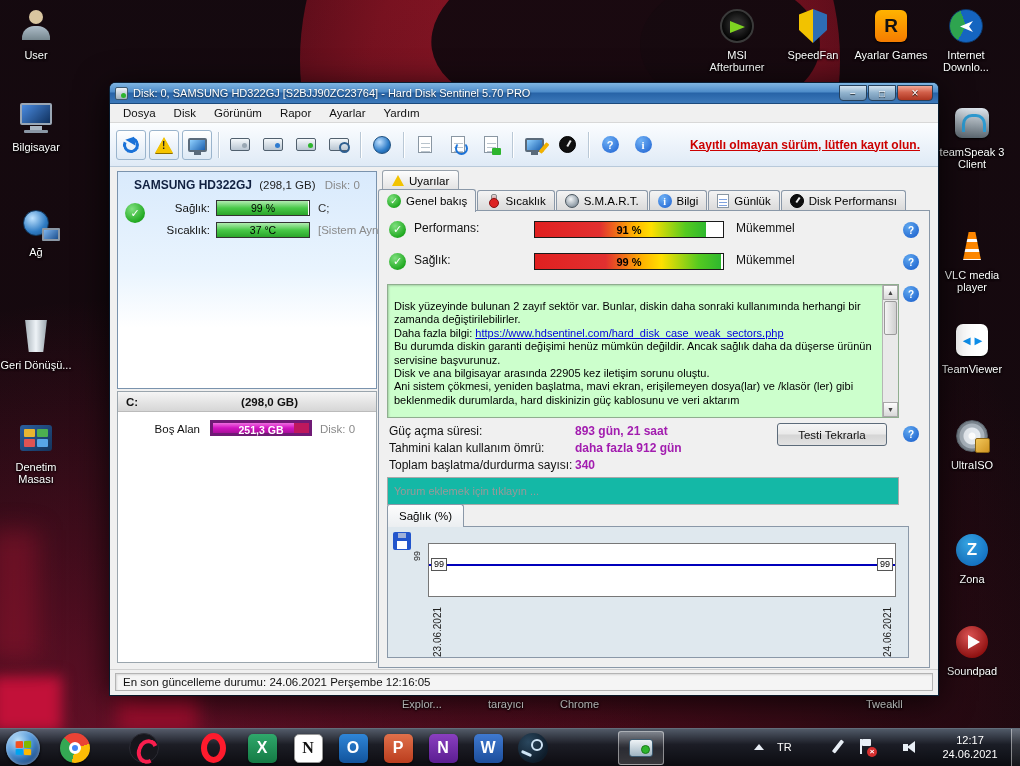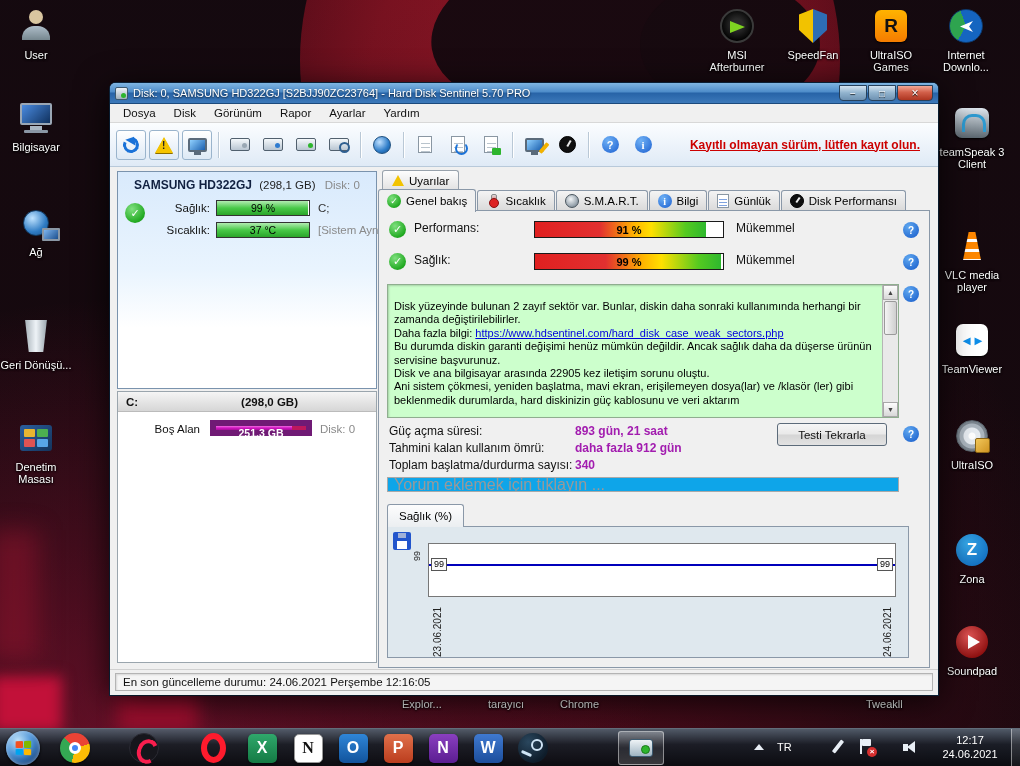--- a/index.html
+++ b/index.html
@@ -111,21 +111,21 @@
 .chk.big{width:20px;height:20px;position:absolute;}
 .db-l{position:absolute;left:30px;width:62px;text-align:right;font-size:11.5px;color:#111;}
 .lbar{position:absolute;left:98px;width:94px;height:16px;border:1px solid #333;background:#fff;}
 .lbar-fill{height:100%;background:linear-gradient(180deg,#b2ecb2,#49c949 50%,#2aa52a);}
 .lbar-t{position:absolute;inset:0;text-align:center;font-size:10.5px;line-height:14px;color:#000;}
 .db-r{position:absolute;left:200px;font-size:11.5px;color:#333;white-space:nowrap;}
 .gray{color:#8a8a8a;}
 .part-box{position:absolute;left:7px;top:308px;width:260px;height:272px;border:1px solid #9aa5ad;background:#fff;}
 .pb-head{height:20px;background:linear-gradient(180deg,#f5f5f5,#d6d6d6);border-bottom:1px solid #bbb;display:flex;align-items:center;font-size:11.5px;font-weight:bold;padding:0 8px;color:#111;}
 .pb-size{margin-left:auto;margin-right:70px;}
-.fbar{position:absolute;left:92px;top:28px;width:102px;height:16px;border:6px solid #701a75;background:#be185d;}
+.fbar{position:absolute;left:92px;top:28px;width:102px;height:16px;border:3px solid #701a75;background:#be185d;}
 .fbar-fill{height:100%;background:linear-gradient(180deg,#f06ae0,#d114c1 50%,#a90f9a);}
 .fbar-t{position:absolute;inset:0;text-align:center;color:#fff;font-weight:bold;font-size:10.5px;line-height:14px;}
 
 
 .warn-tab{position:absolute;left:272px;top:87px;height:20px;display:flex;align-items:center;gap:5px;padding:0 9px;
  border:1px solid #98a2ac;border-bottom:none;border-radius:3px 3px 0 0;background:linear-gradient(180deg,#fdfdfd,#e2e2e2);font-size:11.5px;}
 .wt-ico{width:0;height:0;border-left:6px solid transparent;border-right:6px solid transparent;border-bottom:11px solid #f2c300;}
 .tabstrip{position:absolute;left:268px;top:106px;height:22px;display:flex;align-items:flex-end;gap:1px;}
 .tab{height:21px;display:flex;align-items:center;gap:5px;padding:0 8px;border:1px solid #8a98a8;border-bottom:none;
  border-radius:3px 3px 0 0;background:linear-gradient(180deg,#f4f4f4,#d9d9d9);font-size:11.5px;white-space:nowrap;}
@@ -158,21 +158,21 @@
 .vscroll{width:16px;background:#e9e9e9;border-left:1px solid #b5b5b5;display:flex;flex-direction:column;}
 .sb-btn{height:15px;background:linear-gradient(180deg,#fdfdfd,#d8d8d8);border:1px solid #a8a8a8;display:flex;align-items:center;justify-content:center;flex:0 0 auto;}
 .sb-btn.up::after{content:"▲";font-size:7px;color:#444;}
 .sb-btn.down::after{content:"▼";font-size:7px;color:#444;}
 .sb-track{flex:1;position:relative;}
 .sb-thumb{position:absolute;left:1px;right:1px;top:1px;height:34px;background:linear-gradient(90deg,#f4f4f4,#cfcfcf);border:1px solid #9a9a9a;border-radius:2px;}
 .inf-label{position:absolute;left:10px;font-size:12px;color:#111;white-space:nowrap;}
 .inf-value{position:absolute;left:196px;font-size:12px;font-weight:bold;color:#a21caf;white-space:nowrap;}
 .btn7{position:absolute;left:398px;top:212px;width:110px;height:23px;border:1px solid #5c6b7a;border-radius:3px;
  background:linear-gradient(180deg,#f6f6f6,#e9e9e9 48%,#d5d5d5 52%,#e2e2e2);font-size:11.5px;display:flex;align-items:center;justify-content:center;color:#111;}
-.comment{position:absolute;left:8px;top:266px;width:512px;height:15px;border:1px solid #a9a9a9;background:#0ea5e9;font-size:16px;padding:0 6px;color:#444;font-family:"Liberation Sans",sans-serif;}
+.comment{position:absolute;left:8px;top:266px;width:512px;height:28px;border:1px solid #a9a9a9;background:#14b8a6;font-size:11px;padding:0 6px;color:#444;font-family:"Liberation Sans",sans-serif;}
 .comment::placeholder{color:#999;}
 .chart-tab{position:absolute;left:8px;top:293px;height:23px;padding:0 11px;border:1px solid #8a98a8;border-bottom:none;border-radius:3px 3px 0 0;
  background:linear-gradient(180deg,#fdfdfd,#ebeef1);font-size:11.5px;display:flex;align-items:center;z-index:4;}
 .chart-box{position:absolute;left:8px;top:315px;width:522px;height:132px;border:1px solid #8a98a8;background:#dfe8ee;z-index:3;}
 .floppy{position:absolute;left:5px;top:5px;width:18px;height:18px;background:#2255cc;border-radius:2px;position:absolute;}
 .floppy::before{content:"";position:absolute;left:4px;bottom:1px;width:10px;height:8px;background:#fff;}
 .floppy::after{content:"";position:absolute;left:5px;top:1px;width:8px;height:5px;background:#9fb0d8;}
 .plot{position:absolute;left:40px;top:16px;width:468px;height:54px;background:#fff;border:1px solid #777;}
 .pline{position:absolute;left:0;right:0;top:20px;height:2px;background:#0000bb;}
 .ptag{position:absolute;top:14px;font-size:9px;border:1px solid #555;background:#fafafa;padding:0 2px;line-height:11px;color:#000;}
@@ -296,21 +296,21 @@
   <div class="dicon" style="left:775px;top:6px">
     <div class="dart">
         <div class="sfan"></div>
       </div>
     <div class="dlabel">SpeedFan</div>
   </div>
   <div class="dicon" style="left:853px;top:6px">
     <div class="dart">
         <div class="rstar">R</div>
       </div>
-    <div class="dlabel">UltraISO Games</div>
+    <div class="dlabel">Ayarlar Games</div>
   </div>
   <div class="dicon" style="left:928px;top:6px">
     <div class="dart">
         <div class="idm"></div>
       </div>
     <div class="dlabel">Internet Downlo...</div>
   </div>
 
   <div class="dicon" style="left:934px;top:103px">
     <div class="dart">

